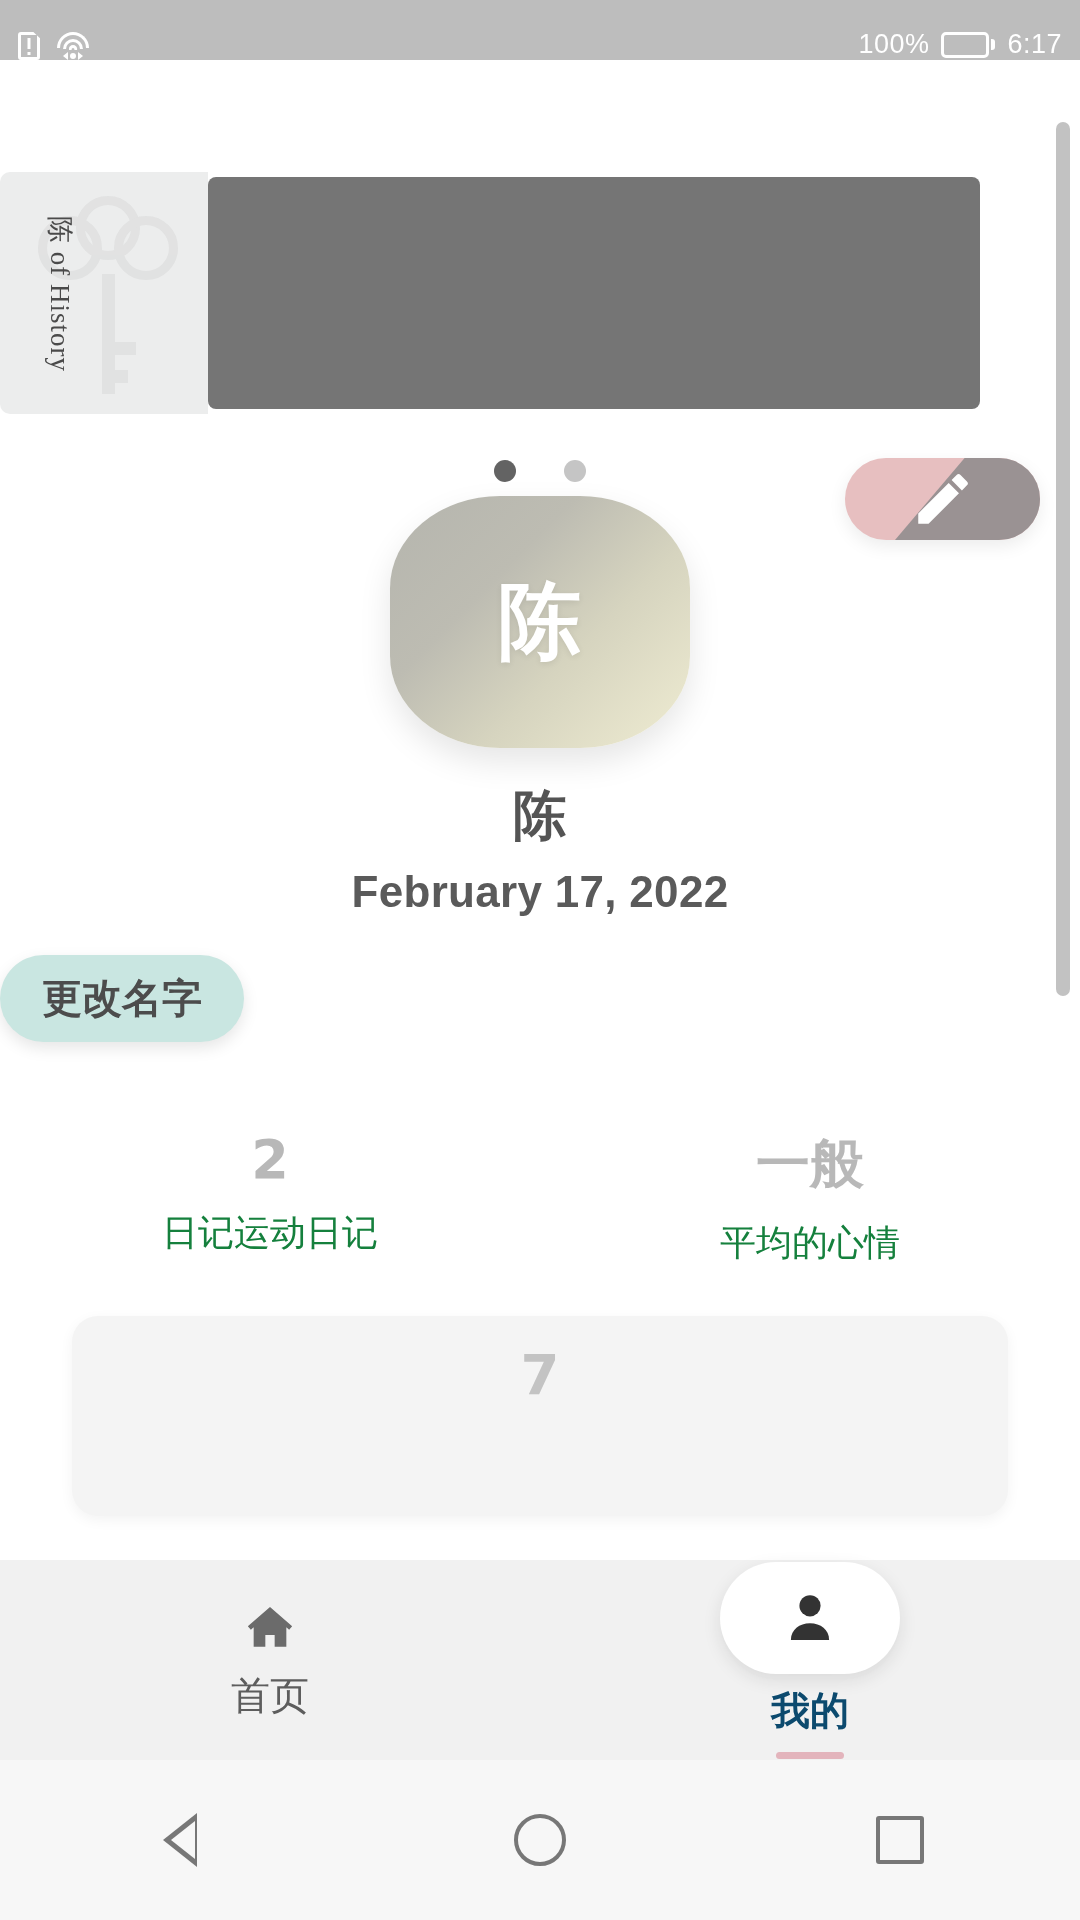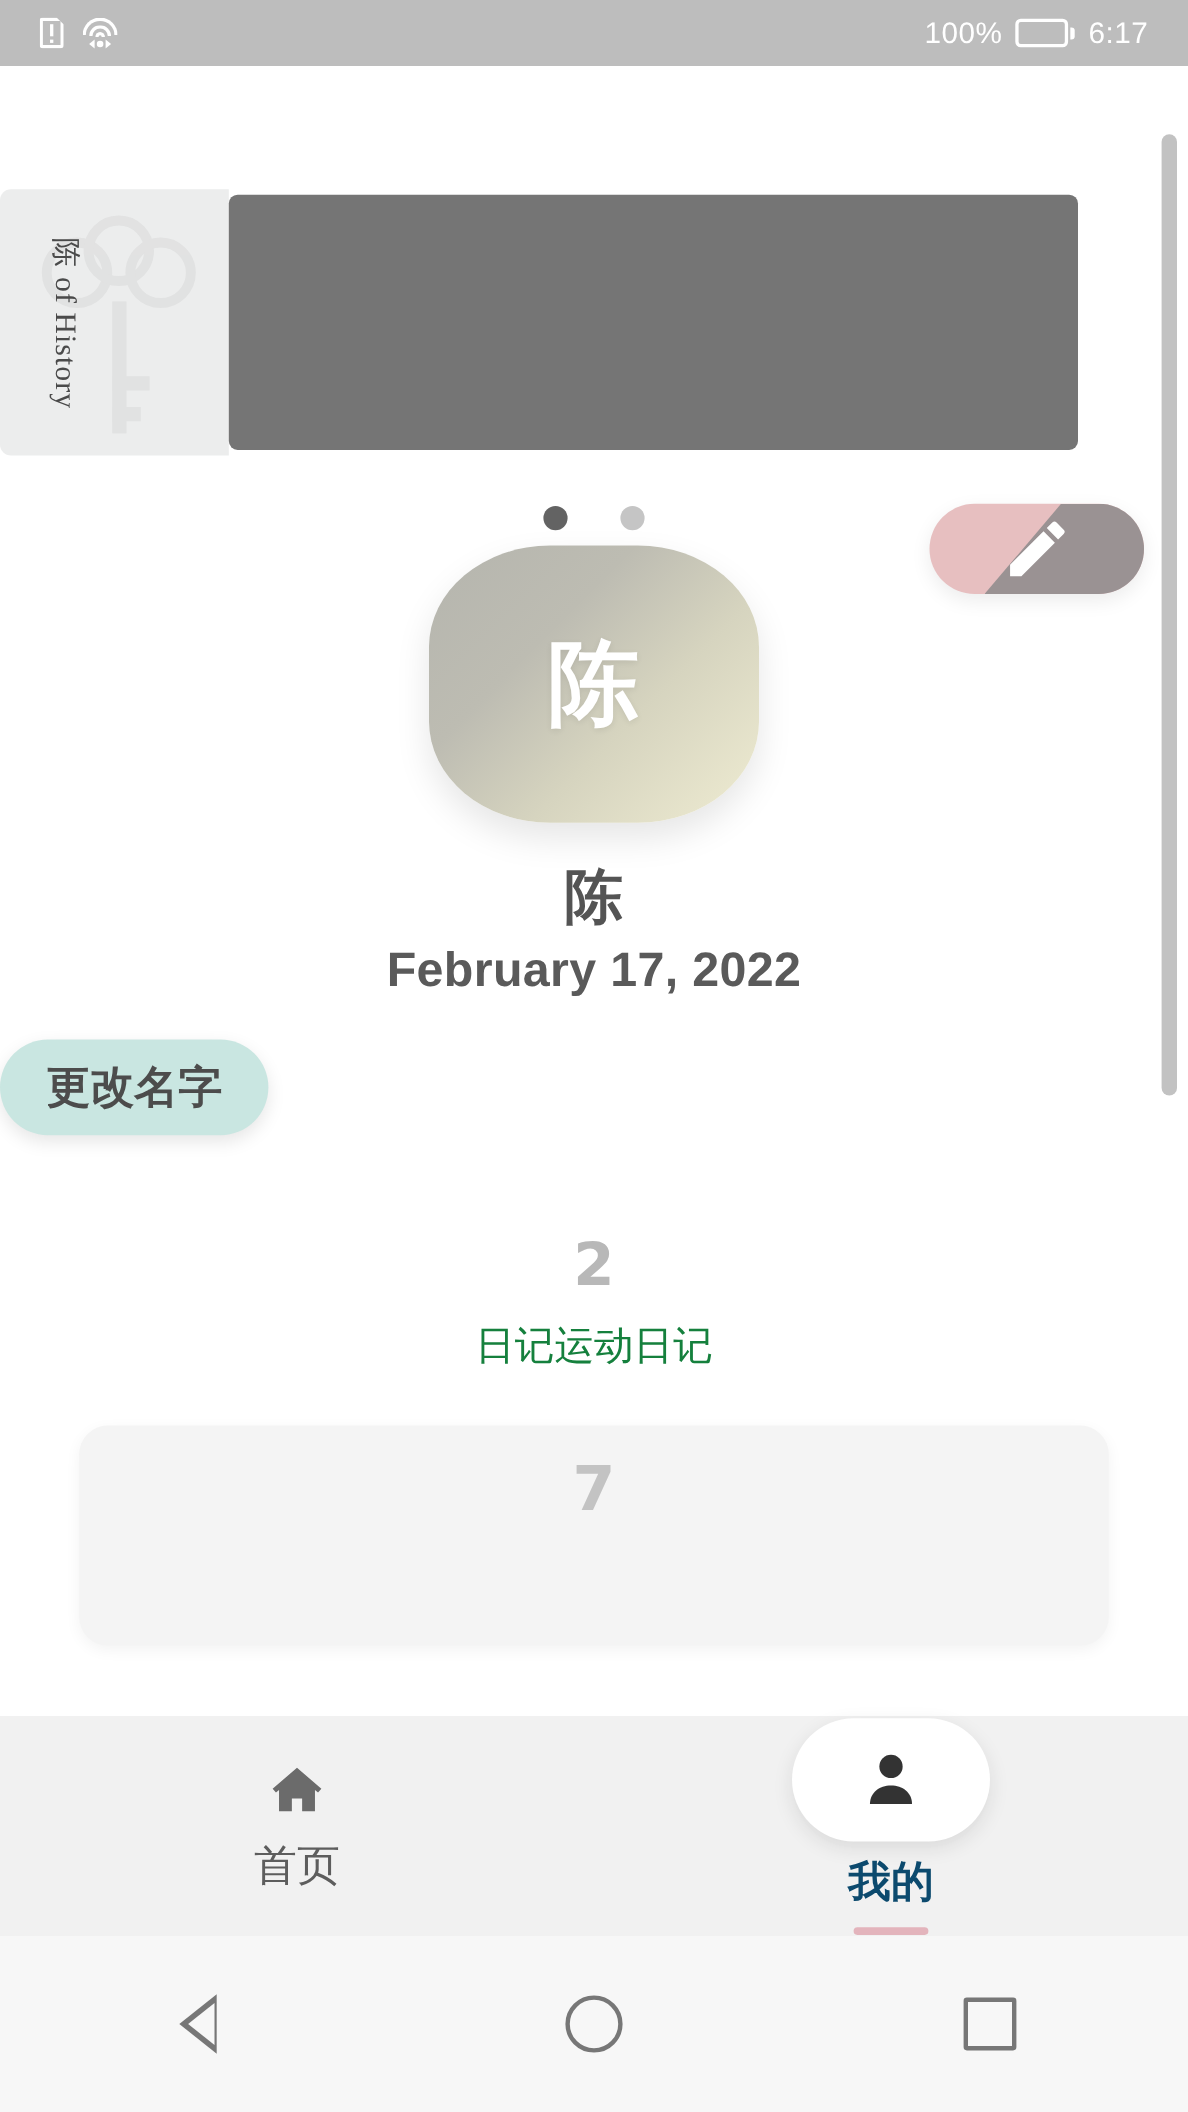--- a/index.html
+++ b/index.html
@@ -8,22 +8,22 @@
     font-family:"Liberation Sans","DejaVu Sans",sans-serif;
     background:#ffffff; overflow:hidden;
   }
 
   
   .phone { position:relative; width:1080px; height:1920px; background:#ffffff; }
 
   
   .statusbar {
     position:absolute; top:0; left:0; width:1080px; height:60px;
-    background:#bdbdbd; display:flex; align-items:center;
-    padding:0 36px; color:#ffffff;
+    background:#bdbdbd; display:flex; align-items:flex-end;
+    padding:0 18px; color:#ffffff;
   }
   .sb-left { display:flex; align-items:center; gap:16px; }
   .sb-right { margin-left:auto; display:flex; align-items:center; gap:12px; }
   .sb-text { font-size:27px; letter-spacing:.5px; color:#ffffff; }
 
   .icon-doc-alert { width:22px; height:28px; position:relative; }
   .icon-doc-alert .body {
     position:absolute; inset:0;
     border:3px solid #fff; border-radius:3px;
     clip-path: polygon(0 0, 70% 0, 100% 22%, 100% 100%, 0 100%);
@@ -146,21 +146,21 @@
   .profile-name {
     margin-top:32px; text-align:center;
     font-size:54px; font-weight:700; color:#545454;
     font-family:"DejaVu Sans","Liberation Sans",sans-serif;
   }
   .created-label {
     margin-top:30px; text-align:center;
     font-size:34px; color:#8a8a8a; letter-spacing:.5px;
   }
   .created-date {
-    margin-top:4px; text-align:center;
+    margin-top:14px; text-align:center;
     font-size:44px; font-weight:700; color:#5a5a5a; letter-spacing:.3px;
   }
 
   .rename-wrap { margin-top:38px; display:flex; }
   .rename-btn {
     background:#c9e6e1; color:#4c4c4c;
     font-size:40px; font-weight:700;
     font-family:"DejaVu Sans","Liberation Sans",sans-serif;
     border:none; border-radius:44px;
     padding:16px 42px;
@@ -323,20 +323,24 @@
 
     <div class="rename-wrap">
       <button class="rename-btn">更改名字</button>
     </div>
 
     <div class="stats-row">
       <div class="stat-col">
         <div class="stat-value">2</div>
         <div class="stat-label">日记运动日记</div>
       </div>
+      <div class="stat-col">
+        <div class="stat-value">一般</div>
+        <div class="stat-label">平均的心情</div>
+      </div>
     </div>
 
     <div class="cards-row">
       <div class="info-card">
         <div class="info-value">7</div>
         <div class="info-label"></div>
       </div>
     </div>
 
     <div class="scrollbar"></div>

